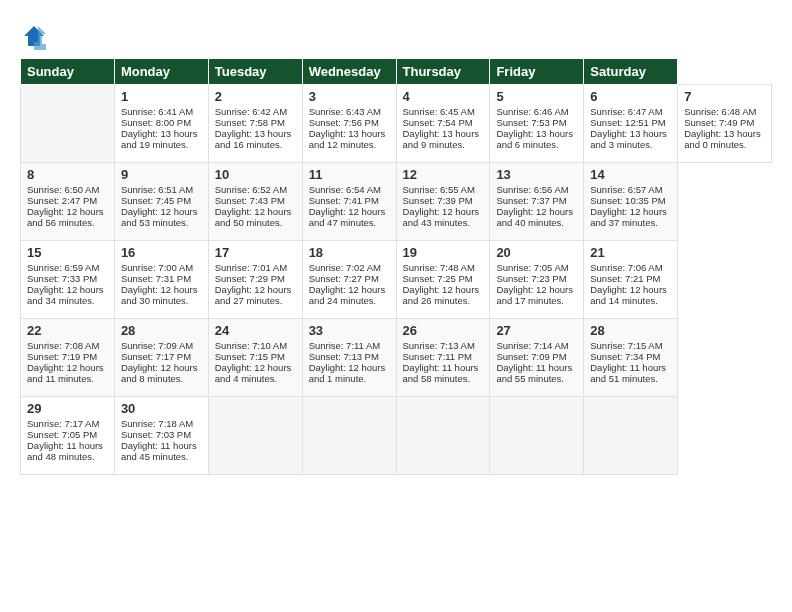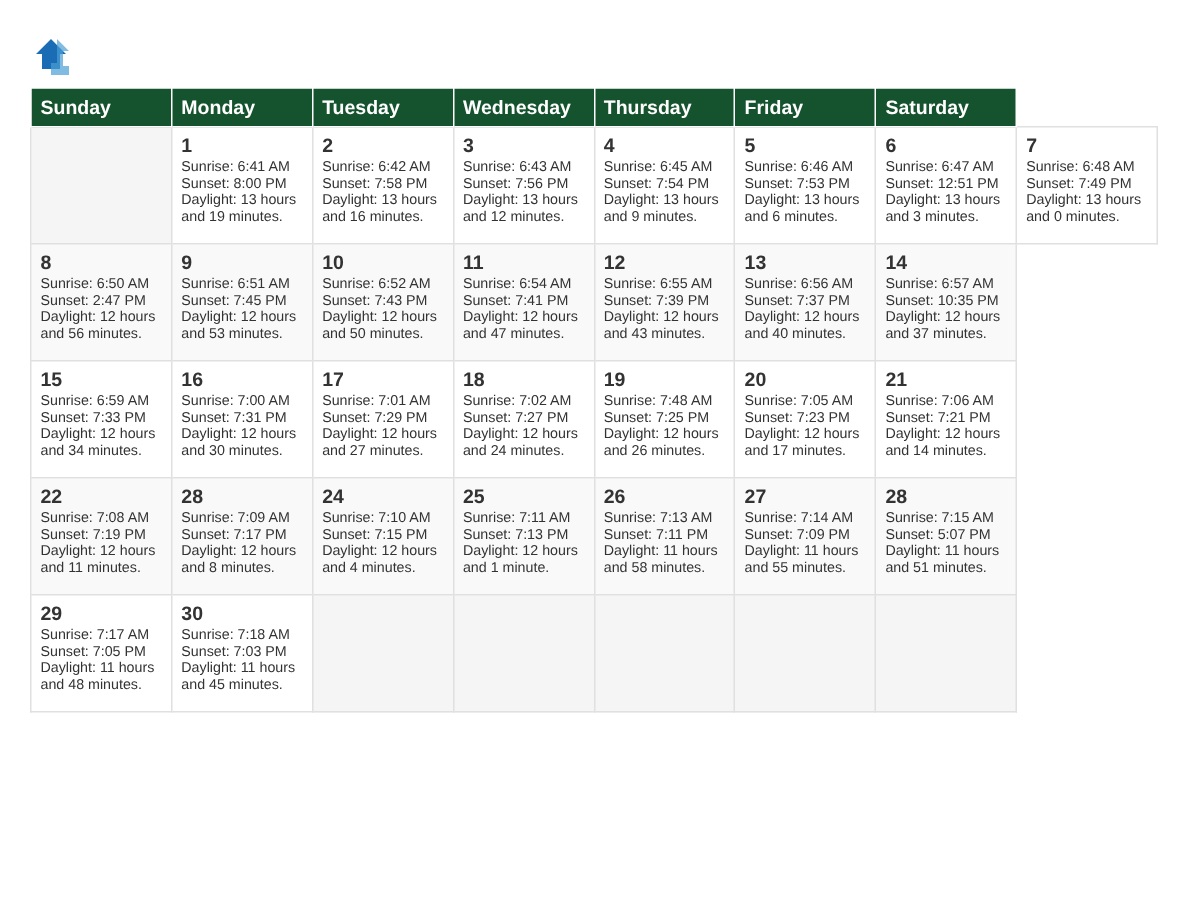--- a/index.html
+++ b/index.html
@@ -301,21 +301,21 @@
             <div>and 8 minutes.</div>
           </td>
           <td>
             <span class="day-num">24</span>
             <div>Sunrise: 7:10 AM</div>
             <div>Sunset: 7:15 PM</div>
             <div>Daylight: 12 hours</div>
             <div>and 4 minutes.</div>
           </td>
           <td>
-            <span class="day-num">25</span>
+            <span class="day-num">33</span>
             <div>Sunrise: 7:11 AM</div>
             <div>Sunset: 7:13 PM</div>
             <div>Daylight: 12 hours</div>
             <div>and 1 minute.</div>
           </td>
           <td>
             <span class="day-num">26</span>
             <div>Sunrise: 7:13 AM</div>
             <div>Sunset: 7:11 PM</div>
             <div>Daylight: 11 hours</div>
@@ -324,21 +324,21 @@
           <td>
             <span class="day-num">27</span>
             <div>Sunrise: 7:14 AM</div>
             <div>Sunset: 7:09 PM</div>
             <div>Daylight: 11 hours</div>
             <div>and 55 minutes.</div>
           </td>
           <td>
             <span class="day-num">28</span>
             <div>Sunrise: 7:15 AM</div>
-            <div>Sunset: 5:07 PM</div>
+            <div>Sunset: 7:34 PM</div>
             <div>Daylight: 11 hours</div>
             <div>and 51 minutes.</div>
           </td>
         </tr>
         <tr>
           <td>
             <span class="day-num">29</span>
             <div>Sunrise: 7:17 AM</div>
             <div>Sunset: 7:05 PM</div>
             <div>Daylight: 11 hours</div>

